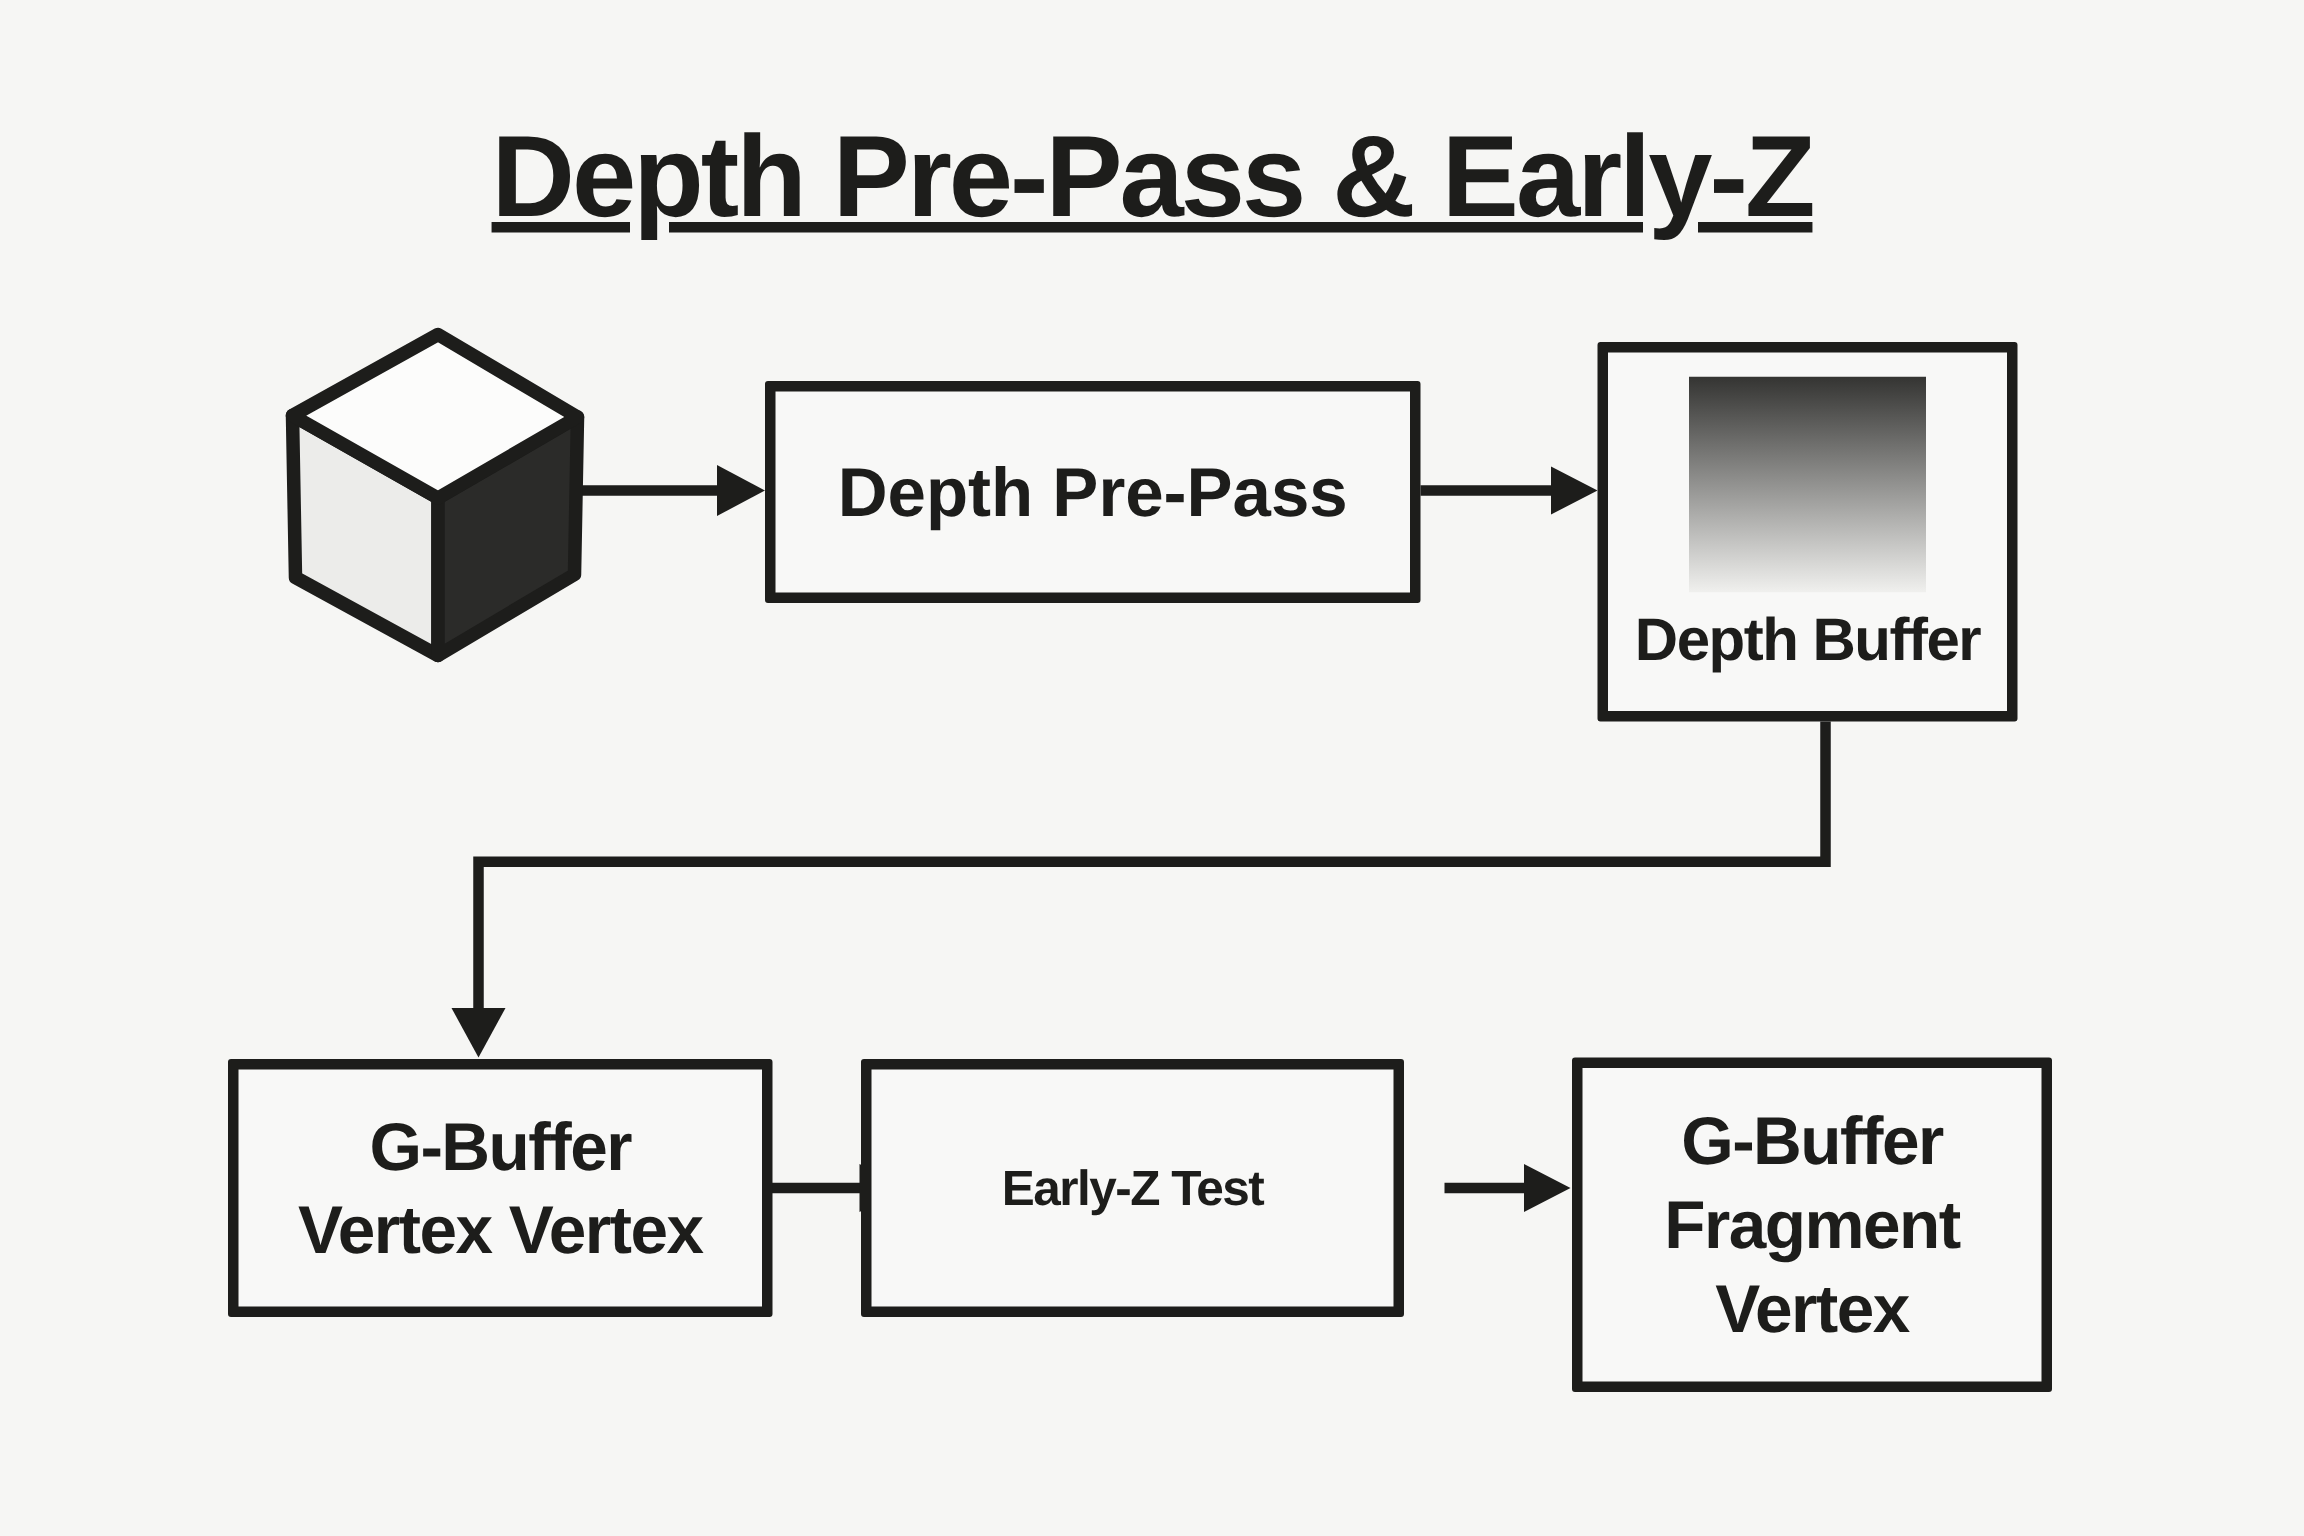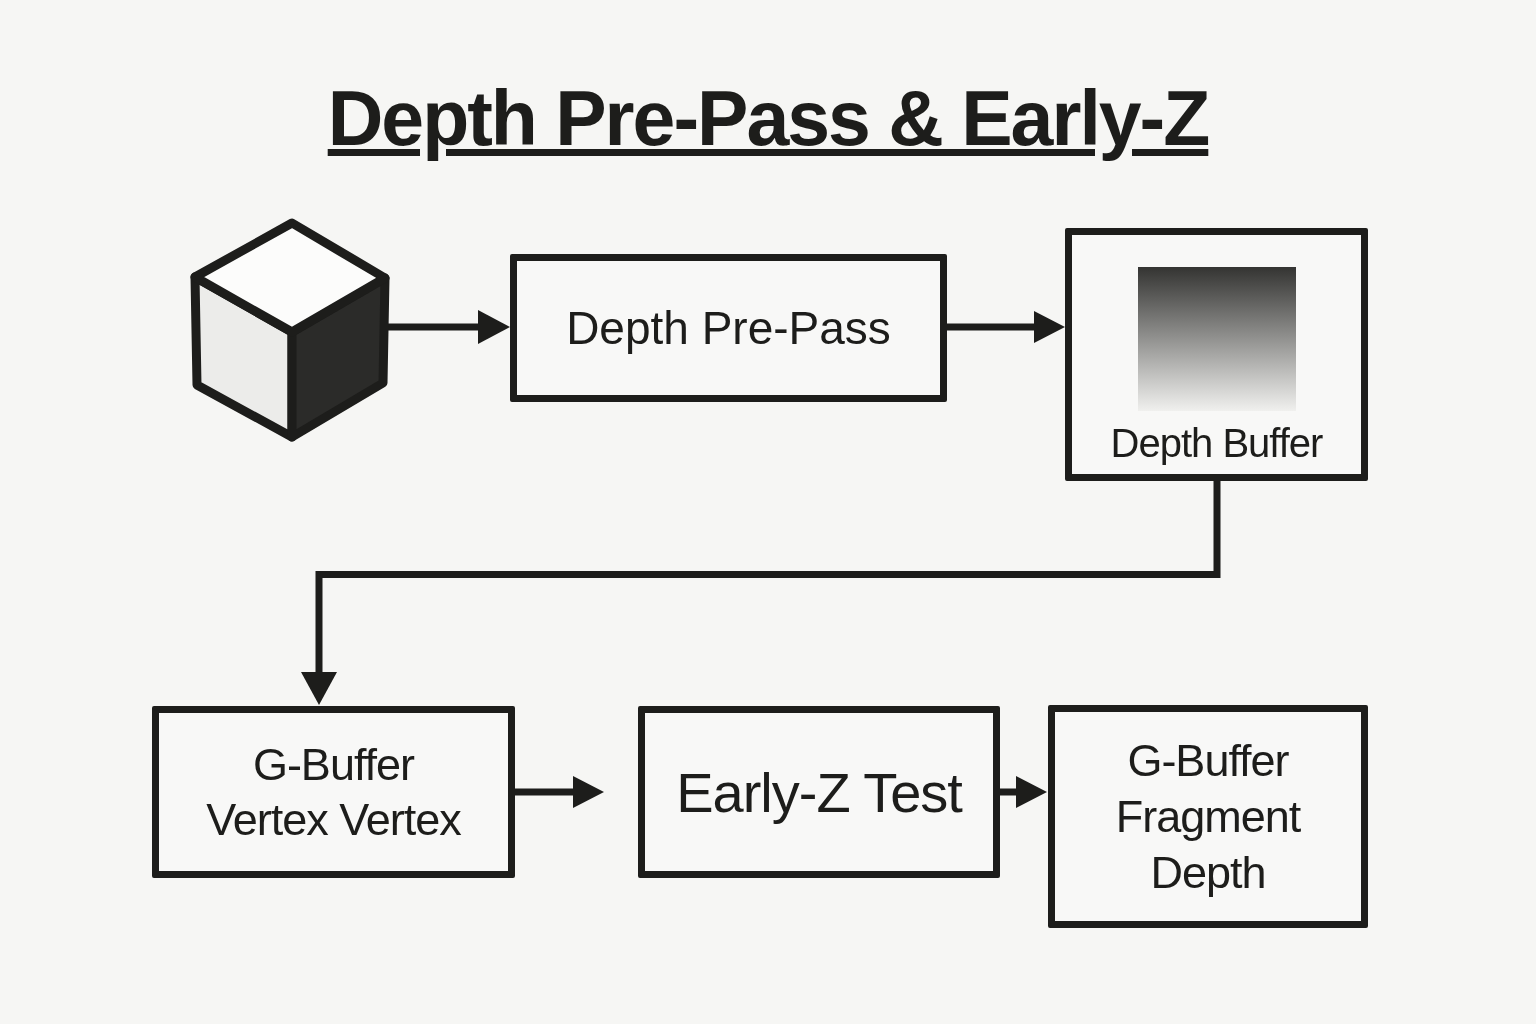--- a/index.html
+++ b/index.html
@@ -32,28 +32,28 @@
   .arrowhead{fill:var(--ink);stroke:none;}
   .cube-edge{stroke:var(--ink);stroke-width:9;stroke-linejoin:round;}
   .node{
     position:absolute;
     border:7px solid var(--ink);
     border-radius:2px;
     background:var(--box-background);
     display:flex;flex-direction:column;
     align-items:center;justify-content:center;
     text-align:center;
-    font-weight:400;
+    font-weight:700;
   }
   .node .label{display:block;}
   #node-depth-pre-pass{left:510px;top:254px;width:437px;height:148px;font-size:46px;}
-  #node-depth-buffer{left:1065px;top:228px;width:303px;height:253px;justify-content:flex-start;padding-top:32px;}
+  #node-depth-buffer{left:1065px;top:228px;width:280px;height:253px;justify-content:flex-start;padding-top:16px;}
   #node-depth-buffer .label{font-size:40px;margin-top:10px;letter-spacing:-1px;}
   #node-g-buffer-vertex-shader{left:152px;top:706px;width:363px;height:172px;font-size:45px;line-height:55px;letter-spacing:-1px;}
-  #node-early-z-test{left:638px;top:706px;width:362px;height:172px;font-size:56px;letter-spacing:-1px;}
+  #node-early-z-test{left:574px;top:706px;width:362px;height:172px;font-size:33px;letter-spacing:-1px;}
   #node-g-buffer-fragment-shader{left:1048px;top:705px;width:320px;height:223px;font-size:45px;line-height:56px;letter-spacing:-1px;}
   .grad-thumb{display:block;width:158px;height:144px;}
 </style>
 </head>
 <body>
 
 <div class="canvas">
 
   <h1 class="title">Depth Pre-Pass &amp; Early-Z</h1>
 
@@ -113,16 +113,16 @@
     <span class="label">Vertex Vertex</span>
   </div>
 
   <div class="node" id="node-early-z-test">
     <span class="label">Early-Z Test</span>
   </div>
 
   <div class="node" id="node-g-buffer-fragment-shader">
     <span class="label">G-Buffer</span>
     <span class="label">Fragment</span>
-    <span class="label">Depth</span>
+    <span class="label">Vertex</span>
   </div>
 
 </div>
 
 </body></html>

